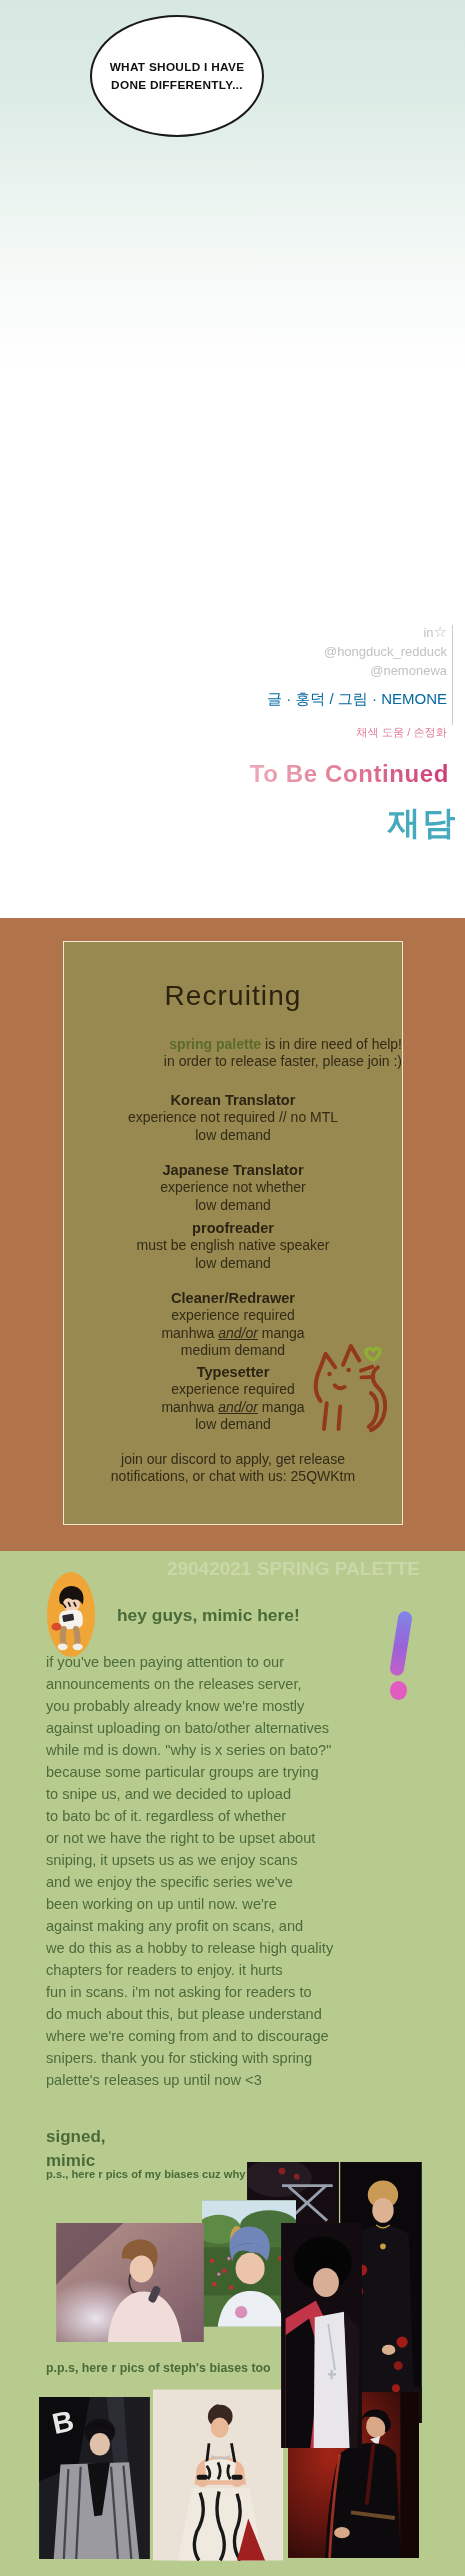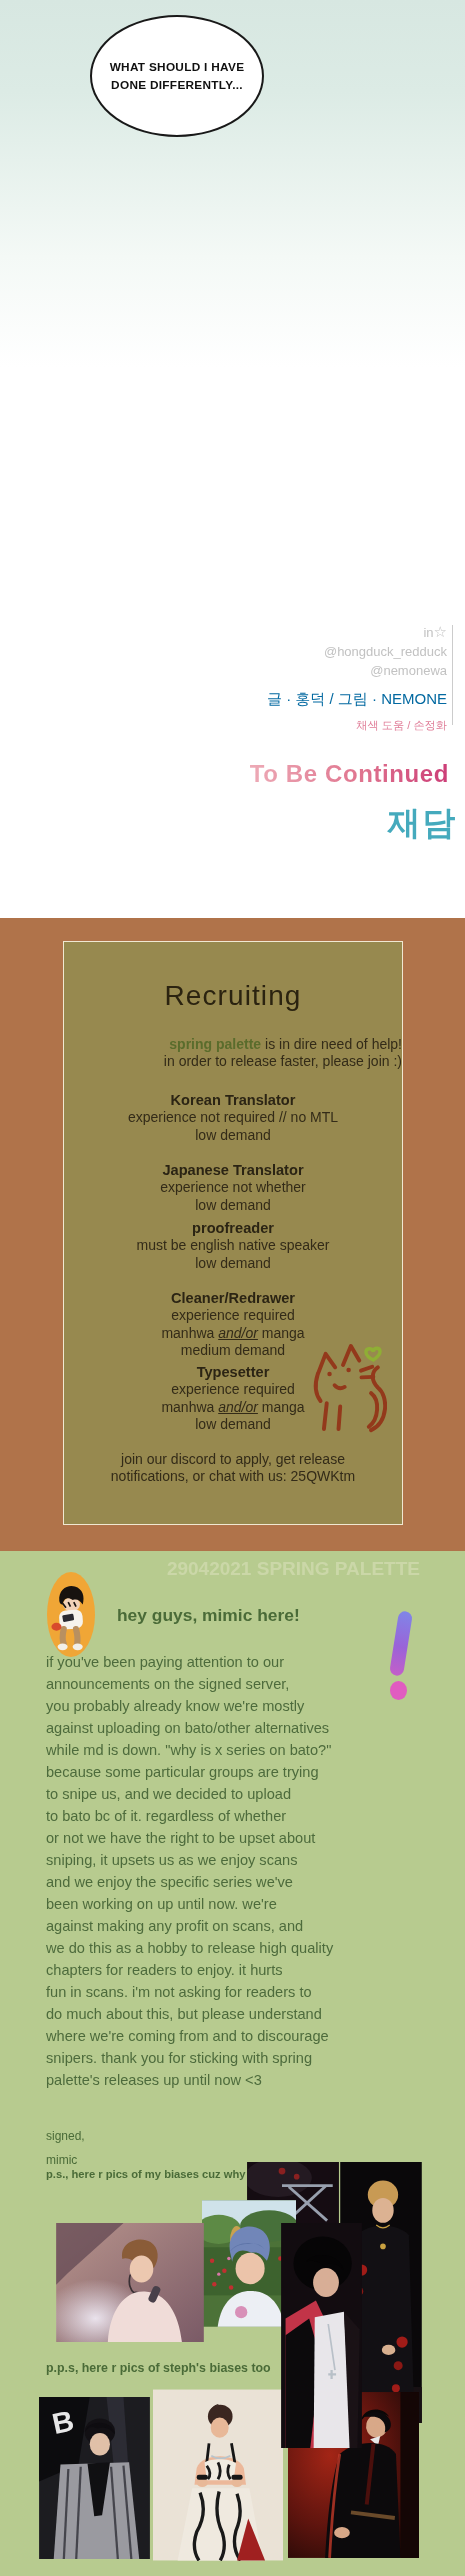--- a/index.html
+++ b/index.html
@@ -11,21 +11,21 @@
   .comic-bg{top:0;left:0;width:466px;height:918px;
     background:linear-gradient(180deg,#d7e7e1 0%,#dcebe5 10%,#f4f9f6 28%,#ffffff 40%,#ffffff 100%);}
   .bubble{left:90px;top:14.6px;width:170px;height:118px;background:#ffffff;
     border:2.2px solid #191919;border-radius:50%;display:flex;flex-direction:column;
     justify-content:center;align-items:center;gap:3.9px;}
   .bubble div{font-weight:bold;font-size:11.8px;letter-spacing:0.3px;color:#101010;}
   .credits{top:622px;right:19px;text-align:right;line-height:19px;}
   .credit-gray{color:#c2c2c2;font-size:13px;}
   .credit-gray .star{font-size:15px;}
   .author-line{color:#0369a1;font-size:15px;margin-top:9px;}
-  .color-help{color:#e07d98;font-size:11.2px;margin-top:8px;}
+  .color-help{color:#e07d98;font-size:11.2px;margin-top:15px;}
   .vline{left:452px;top:625px;width:1.1px;height:100px;background:#cccccc;}
   .tbc{top:760px;right:17px;font-size:24px;letter-spacing:0.6px;
     background:linear-gradient(90deg,#edaab6 0%,#e0758f 55%,#cc3d77 100%);
     -webkit-background-clip:text;background-clip:text;color:transparent;font-weight:bold;}
   .publisher{top:801px;right:9px;font-size:33px;font-weight:bold;color:#45aabd;letter-spacing:1.7px;}
 
   
   .recruit-bg{top:918px;left:0;width:466px;height:633px;background:#b0734a;}
   .recruit-panel{position:absolute;left:63px;top:23px;width:340px;height:584px;
     background:#97894f;border:1.7px solid #f0e8d2;box-sizing:border-box;
@@ -43,21 +43,21 @@
   .note-bg .inner{position:absolute;left:0;top:0;width:100%;height:100%;}
   .banner{position:absolute;top:6.7px;right:46px;font-size:19px;font-weight:bold;
     color:#cdd9ab;letter-spacing:0px;opacity:.92;}
   .avatar{position:absolute;left:47px;top:21.4px;width:48px;height:85px;}
   .greeting{position:absolute;left:117px;top:54px;font-size:17.4px;font-weight:bold;color:#4a6b38;}
   .excl-bar{position:absolute;left:394px;top:60px;width:14px;height:65px;border-radius:7.3px;
     background:linear-gradient(185deg,#7f86e8 0%,#9a63d8 55%,#c45fc8 100%);transform:rotate(9deg);}
   .excl-dot{position:absolute;left:390px;top:130px;width:17px;height:19px;border-radius:50%;
     background:#e05cc0;}
   .para{position:absolute;left:46px;top:100px;font-size:14.6px;line-height:22px;color:#4d6b3c;}
-  .signed{position:absolute;left:46px;top:574px;font-size:12px;line-height:23.6px;color:#4a6b38;font-weight:normal;}
+  .signed{position:absolute;left:46px;top:574px;font-size:17px;line-height:23.6px;color:#4a6b38;font-weight:bold;}
   .ps{position:absolute;left:46px;top:617px;font-size:11.2px;color:#4a6b38;font-weight:bold;}
   .pps{position:absolute;left:46px;top:810px;font-size:12.4px;color:#4a6b38;font-weight:bold;}
   .photo{position:absolute;overflow:hidden;}
   .photo svg{display:block;}
 
   
   .ph-chair{left:247px;top:611px;width:92px;height:62px;z-index:1;}
   .ph-blonde{left:340px;top:611px;width:82px;height:261px;z-index:1;}
   .ph-garden{left:202px;top:649px;width:94px;height:127px;z-index:2;}
   .ph-redjacket{left:281px;top:672px;width:81px;height:225px;z-index:3;}
@@ -174,21 +174,21 @@
         <ellipse cx="55" cy="134" rx="9" ry="6" fill="#f2efe8"></ellipse>
         <ellipse cx="17" cy="98" rx="9" ry="7" fill="#d84a2c"></ellipse>
       </svg>
 
       <div class="greeting">hey guys, mimic here!</div>
       <div class="excl-bar"></div>
       <div class="excl-dot"></div>
 
       <div class="para">
         <div>if you've been paying attention to our</div>
-        <div>announcements on the signed server,</div>
+        <div>announcements on the releases server,</div>
         <div>you probably already know we're mostly</div>
         <div>against uploading on bato/other alternatives</div>
         <div>while md is down. "why is x series on bato?"</div>
         <div>because some particular groups are trying</div>
         <div>to snipe us, and we decided to upload</div>
         <div>to bato bc of it. regardless of whether</div>
         <div>or not we have the right to be upset about</div>
         <div>sniping, it upsets us as we enjoy scans</div>
         <div>and we enjoy the specific series we've</div>
         <div>been working on up until now. we're</div>

